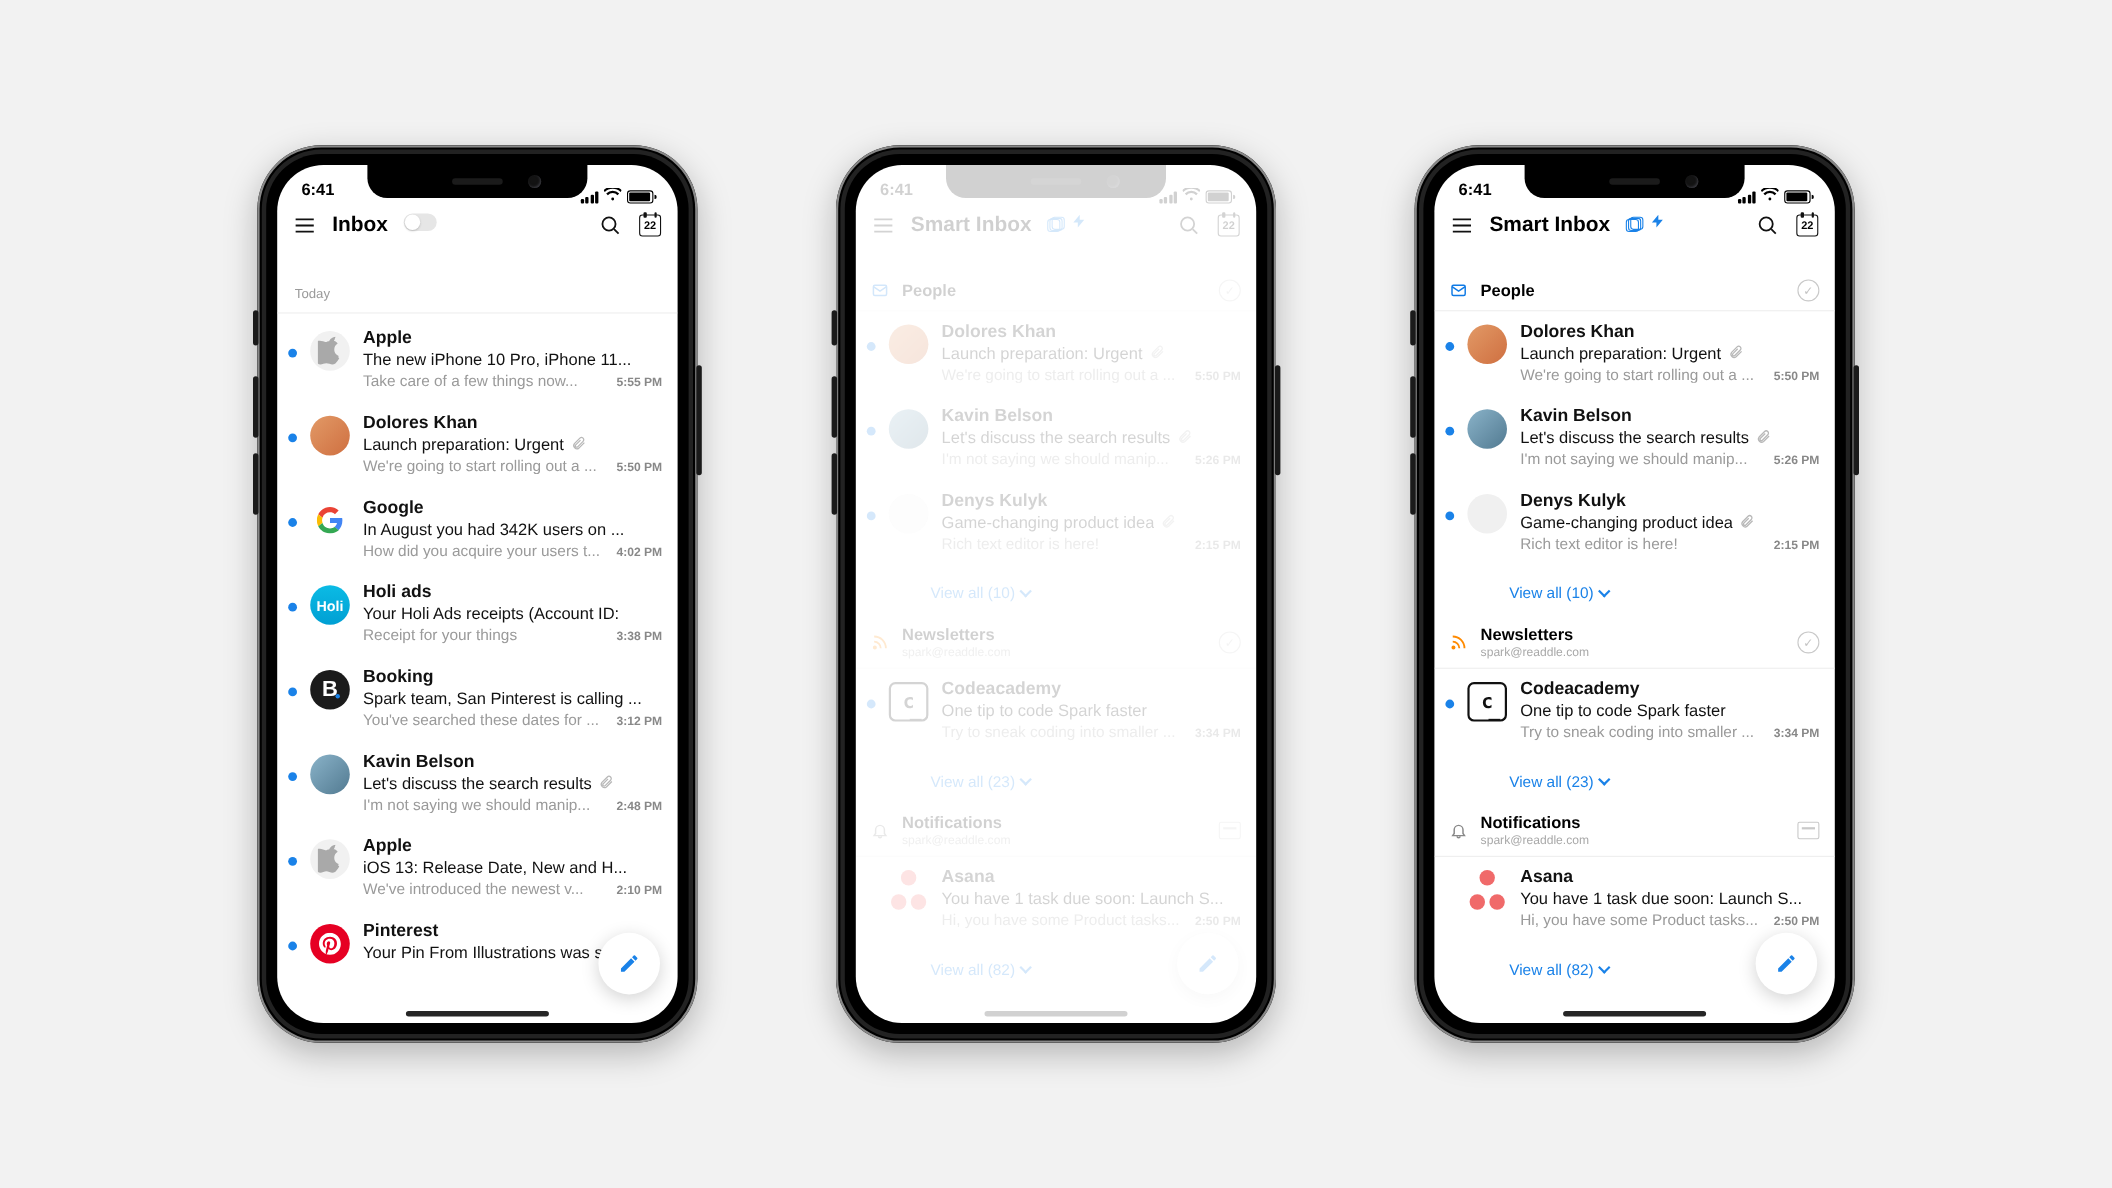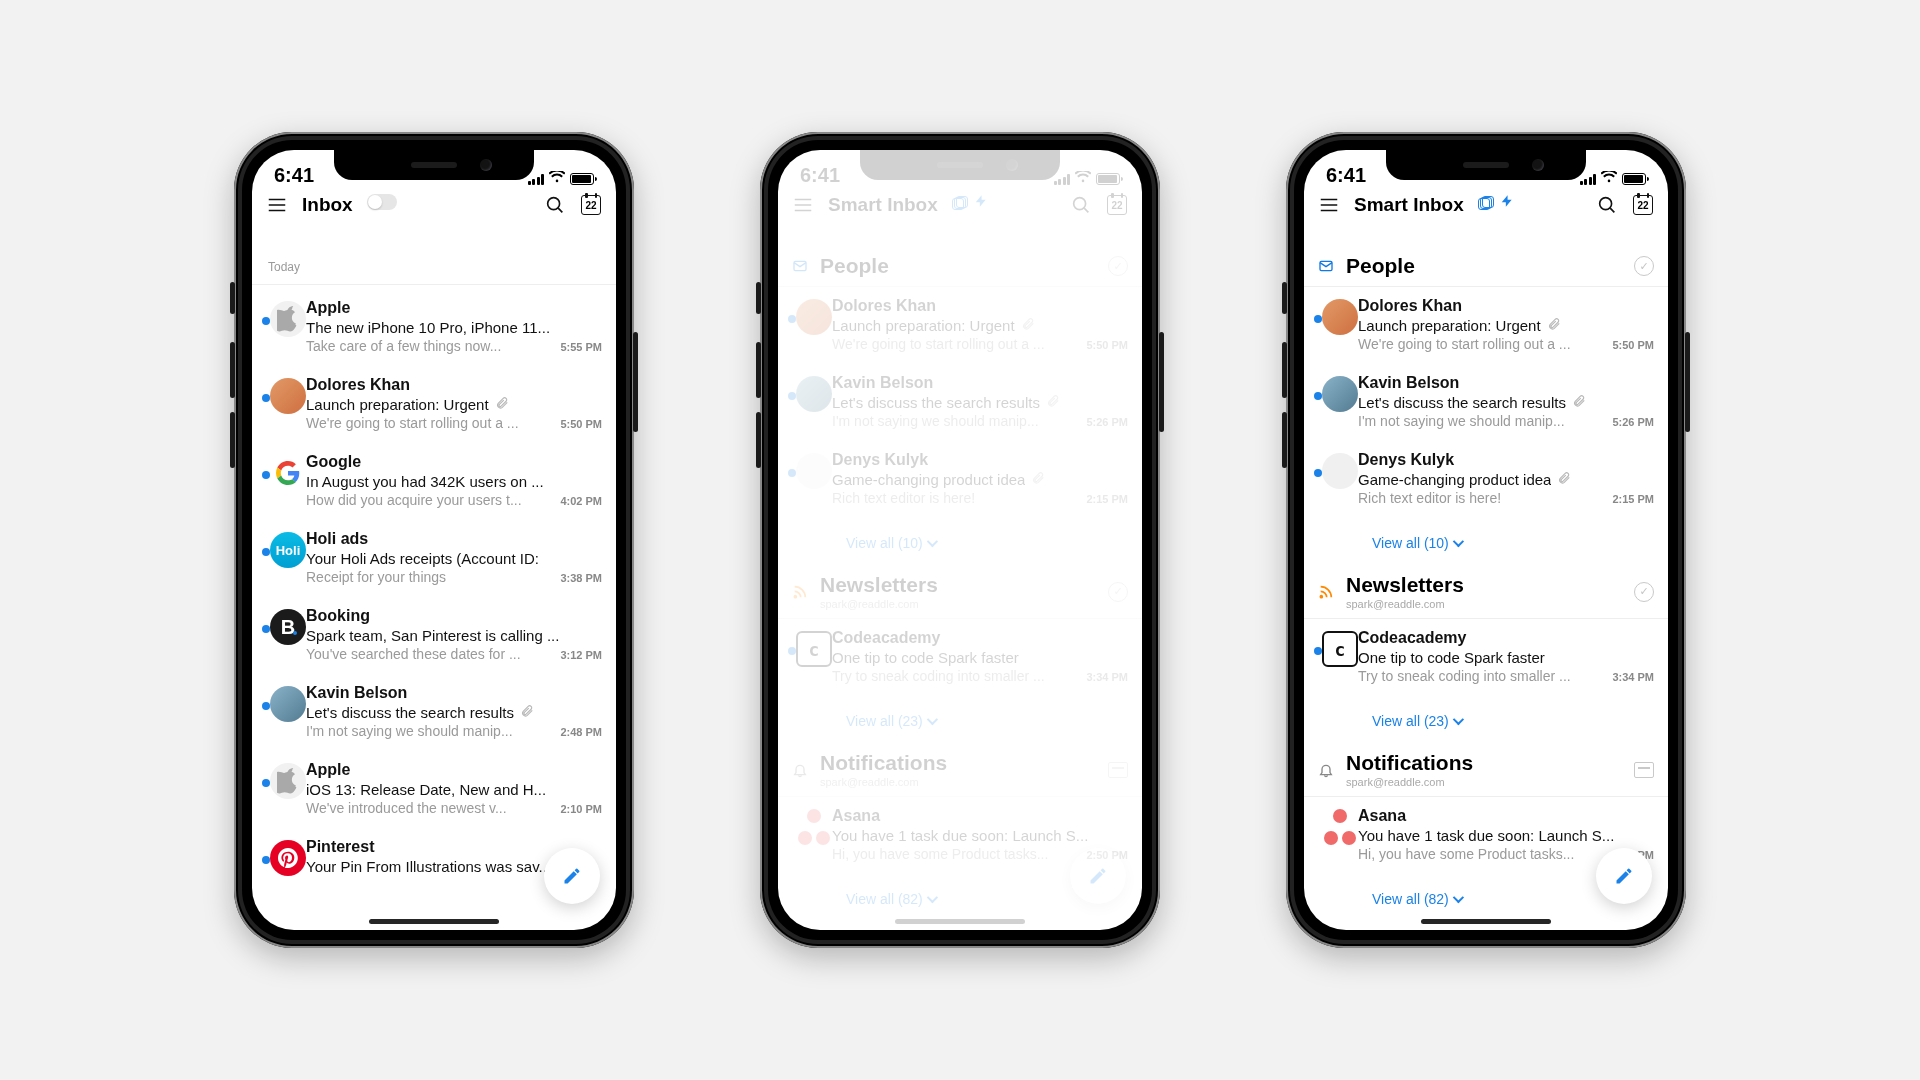--- a/index.html
+++ b/index.html
@@ -17,21 +17,21 @@
   .side-btn { position:absolute; background:#1a1a1a; border-radius:3px; }
   .btn-r1 { right:-4px; top:200px; width:5px; height:100px; }
   .btn-l0 { left:-4px; top:150px; width:5px; height:32px; }
   .btn-l1 { left:-4px; top:210px; width:5px; height:56px; }
   .btn-l2 { left:-4px; top:280px; width:5px; height:56px; }
 
   .notch { position:absolute; top:0; left:50%; transform:translateX(-50%); width:200px; height:30px; background:#000; border-bottom-left-radius:18px; border-bottom-right-radius:18px; z-index:10; display:flex; align-items:center; justify-content:center; gap:28px; }
   .speaker { width:46px; height:6px; background:#1b1b1b; border-radius:3px; }
   .cam { width:12px; height:12px; background:#131313; border-radius:50%; position:absolute; right:42px; top:9px; box-shadow: inset -1px -1px 2px rgba(80,80,90,.6);}
   
-  .status-bar { position:absolute; top:0; left:0; right:0; height:44px; padding: 14px 22px 0; display:flex; justify-content:space-between; font-size:20px; font-weight:600; z-index:5; }
+  .status-bar { position:absolute; top:0; left:0; right:0; height:44px; padding: 14px 22px 0; display:flex; justify-content:space-between; font-size:15px; font-weight:600; z-index:5; }
   .status-right { display:flex; align-items:center; gap:5px; }
   .sig-bars { display:flex; align-items:flex-end; gap:1.5px; height:11px;}
   .sig-bars span{ width:3px; background:#000; border-radius:1px;}
   .sig-bars span:nth-child(1){height:4px}.sig-bars span:nth-child(2){height:6px}.sig-bars span:nth-child(3){height:8px}.sig-bars span:nth-child(4){height:11px}
   .wifi { font-size: 14px; transform: translateY(-1px); }
   .batt { width:24px; height:12px; border:1.5px solid #000; border-radius:3px; position:relative;}
   .batt::after{ content:""; position:absolute; right:-4px; top:3px; width:2px; height:4px; background:#000; border-radius:0 2px 2px 0;}
   .batt i{ position:absolute; left:1px; top:1px; bottom:1px; width:85%; background:#000; border-radius:1px;}
 
   .nav { margin-top:44px; height:52px; display:flex; align-items:flex-start; padding:0 14px; gap:14px;}
@@ -52,27 +52,27 @@
 
   .list { position:absolute; top:96px; bottom:0; left:0; right:0; overflow:hidden; }
   .day-head { padding: 14px 16px 6px; font-size:12px; color:#9a9a9a;}
   .day-head.rule{ border-bottom:1px solid #eee; padding-bottom:10px; margin-bottom:4px;}
 
   .section-head{ display:flex; align-items:center; padding:8px 14px; border-bottom:1px solid #eee; gap:12px; position:relative;}
   .section-icon{ width:16px; height:16px; display:flex; align-items:center; justify-content:center; color:#0f7ae5;}
   .section-icon.orange{ color:#ff8a00;}
   .section-icon.grey{ color:#888;}
   .section-text{ flex:1; }
-  .section-title{ font-size:21px; font-weight:600;}
+  .section-title{ font-size:15px; font-weight:600;}
   .section-sub{ font-size:11px; color:#a9a9a9; margin-top:1px;}
   .section-check{ width:20px; height:20px; border:1.5px solid #c9c9c9; border-radius:50%; display:flex; align-items:center; justify-content:center; font-size:11px; color:#c4c4c4;}
   .section-archive{ width:20px; height:16px; border:1.5px solid #c9c9c9; border-radius:2px; position:relative;}
   .section-archive::after{content:""; position:absolute; top:4px; left:3px; right:3px; height:2px; background:#c9c9c9;}
 
-  .row { display:flex; padding:10px 14px 12px 10px; align-items:flex-start; position:relative;}
+  .row { display:flex; padding:10px 14px 12px 10px; gap:12px; align-items:flex-start; position:relative;}
   .unread-dot{ width:8px; height:8px; background:#1a82e8; border-radius:50%; margin-top:18px; flex:0 0 8px;}
   .unread-dot.none{ background:transparent;}
   .avatar{ width:36px; height:36px; border-radius:50%; flex:0 0 36px; display:flex; align-items:center; justify-content:center; font-size:18px; font-weight:700; color:#fff; margin-top:2px;}
   .avatar.square{ border-radius:8px;}
   .avatar.logo-apple{ background:#f1f1f1; color:#a6a6a6;}
   .avatar.photo1{ background:linear-gradient(135deg,#e29a67,#cf6f40);}
   .avatar.logo-google{ background:#fff; }
   .avatar.logo-holi{ background:linear-gradient(180deg,#0bbbe5,#009fd3); font-size:13px;}
   .avatar.logo-booking{ background:#1b1b1b;}
   .avatar.photo2{ background:linear-gradient(135deg,#8ab3c9,#527a91);}

